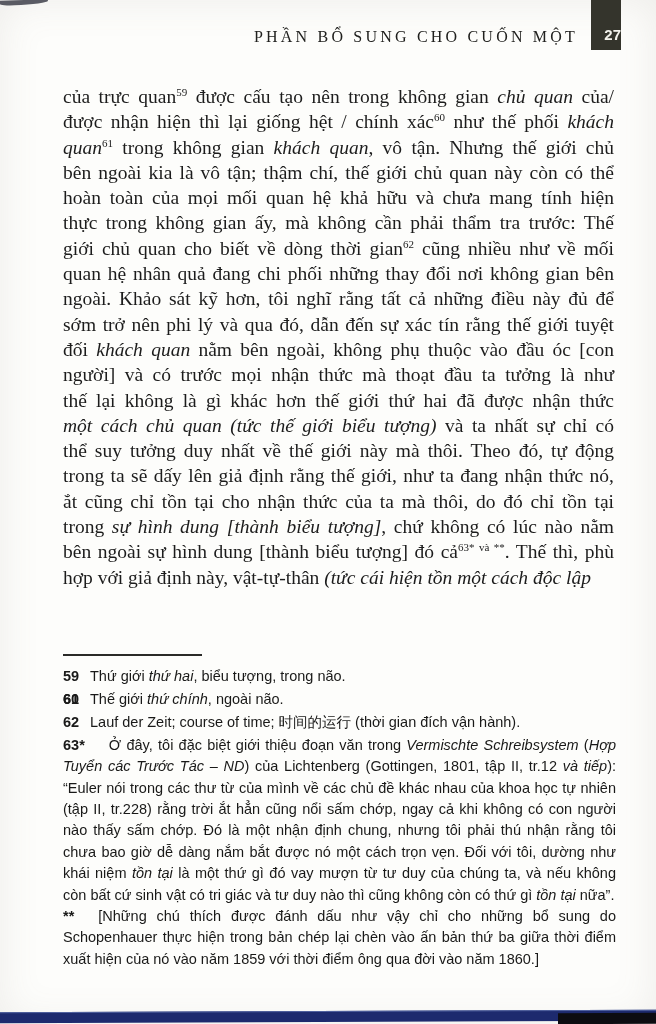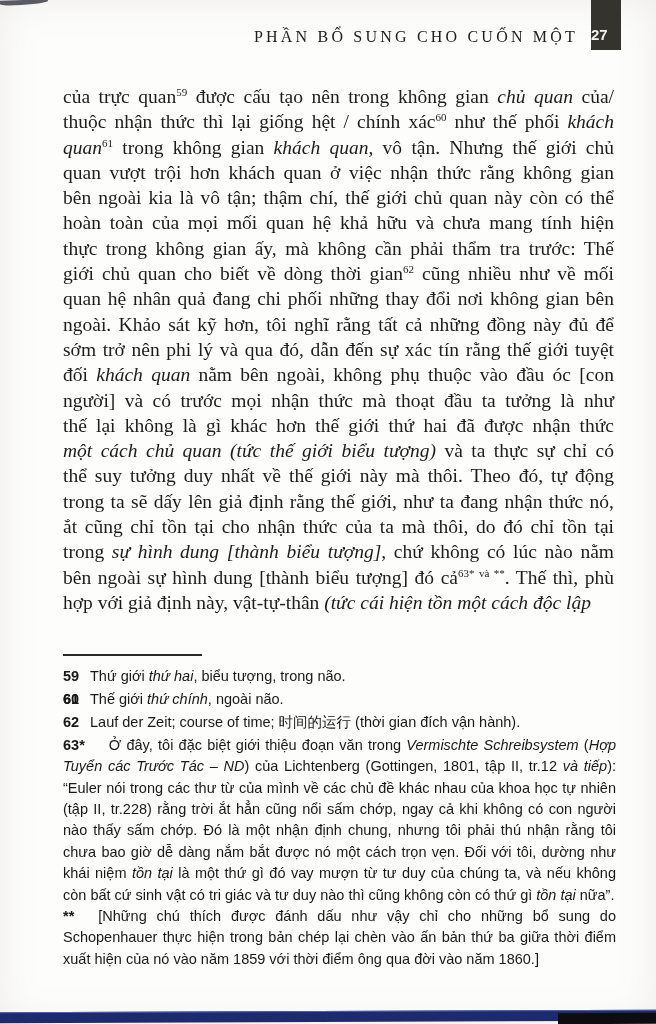--- a/index.html
+++ b/index.html
@@ -4,21 +4,21 @@
 <style>
   html,body{margin:0;padding:0;}
   body{width:656px;height:1024px;background:#e9e8e4;font-family:"Liberation Serif",serif;}
   .page{position:relative;width:656px;height:1024px;background:#fdfdfb;overflow:hidden;color:#1c1c1c;
         box-shadow:inset 0 0 40px rgba(120,118,110,0.12);}
   .corner-smudge{position:absolute;top:0;left:0;width:48px;height:5px;background:#333540;
         border-radius:0 0 70% 30%;transform:rotate(-2deg);opacity:.8;}
   .running-title{position:absolute;top:28px;right:78px;font-size:16px;letter-spacing:3.2px;
         color:#20201e;white-space:nowrap;}
   .pagenum-box{position:absolute;top:0;left:591px;width:30px;height:50px;background:#34342c;}
-  .pagenum{position:absolute;left:0;bottom:7px;width:100%;text-align:left;color:#f3f2ec;
+  .pagenum{position:absolute;left:0;bottom:7px;width:100%;text-align:right;color:#f3f2ec;
         font-family:"Liberation Sans",sans-serif;font-weight:bold;font-size:15px;}
   .body-text{position:absolute;left:63px;top:84px;width:551px;}
   .body-line{font-size:19.5px;line-height:25.3px;height:25.3px;text-align:justify;text-align-last:justify;}
   .body-line.last{text-align-last:left;}
   .body-text sup{font-size:11px;line-height:0;vertical-align:super;}
   .fn-rule{position:absolute;left:63px;top:654px;width:139px;height:2px;background:#2a2a28;}
   .footnotes{position:absolute;left:63px;top:666px;width:553px;
         font-family:"Liberation Sans",sans-serif;font-size:14.5px;line-height:21.4px;color:#191918;}
   .fn{text-align:justify;}
   .fn .marker{font-weight:bold;}
@@ -38,34 +38,33 @@
   <div class="corner-smudge"></div>
 
   <div class="running-title">PHẦN BỔ SUNG CHO CUỐN MỘT</div>
 
   <div class="pagenum-box" style="background: rgb(52, 52, 44);">
     <span class="pagenum" style="color: rgb(243, 242, 236);">27</span>
   </div>
 
   <div class="body-text">
       <div class="body-line"><span>của trực quan</span><sup>59</sup><span> được cấu tạo nên trong không gian </span><i>chủ quan</i><span> của/</span></div>
-      <div class="body-line"><span>thuộc nhận thức thì lại giống hệt / chính xác</span><sup>60</sup><span> như thế phối </span><i>khách</i></div>
+      <div class="body-line"><span>được nhận hiện thì lại giống hệt / chính xác</span><sup>60</sup><span> như thế phối </span><i>khách</i></div>
       <div class="body-line"><i>quan</i><sup>61</sup><span> trong không gian </span><i>khách quan</i><span>, vô tận. Nhưng thế giới chủ</span></div>
-      <div class="body-line"><span>quan vượt trội hơn khách quan ở việc nhận thức rằng không gian</span></div>
       <div class="body-line"><span>bên ngoài kia là vô tận; thậm chí, thế giới chủ quan này còn có thể</span></div>
       <div class="body-line"><span>hoàn toàn của mọi mối quan hệ khả hữu và chưa mang tính hiện</span></div>
       <div class="body-line"><span>thực trong không gian ấy, mà không cần phải thẩm tra trước: Thế</span></div>
       <div class="body-line"><span>giới chủ quan cho biết về dòng thời gian</span><sup>62</sup><span> cũng nhiều như về mối</span></div>
       <div class="body-line"><span>quan hệ nhân quả đang chi phối những thay đổi nơi không gian bên</span></div>
-      <div class="body-line"><span>ngoài. Khảo sát kỹ hơn, tôi nghĩ rằng tất cả những đồng này đủ để</span></div>
+      <div class="body-line"><span>ngoài. Khảo sát kỹ hơn, tôi nghĩ rằng tất cả những điều này đủ để</span></div>
       <div class="body-line"><span>sớm trở nên phi lý và qua đó, dẫn đến sự xác tín rằng thế giới tuyệt</span></div>
       <div class="body-line"><span>đối </span><i>khách quan</i><span> nằm bên ngoài, không phụ thuộc vào đầu óc [con</span></div>
       <div class="body-line"><span>người] và có trước mọi nhận thức mà thoạt đầu ta tưởng là như</span></div>
       <div class="body-line"><span>thế lại không là gì khác hơn thế giới thứ hai đã được nhận thức</span></div>
-      <div class="body-line"><i>một cách chủ quan (tức thế giới biểu tượng)</i><span> và ta thực sự chỉ có</span></div>
+      <div class="body-line"><i>một cách chủ quan (tức thế giới biểu tượng)</i><span> và ta nhất sự chỉ có</span></div>
       <div class="body-line"><span>thể suy tưởng duy nhất về thế giới này mà thôi. Theo đó, tự động</span></div>
       <div class="body-line"><span>trong ta sẽ dấy lên giả định rằng thế giới, như ta đang nhận thức nó,</span></div>
       <div class="body-line"><span>ắt cũng chỉ tồn tại cho nhận thức của ta mà thôi, do đó chỉ tồn tại</span></div>
       <div class="body-line"><span>trong </span><i>sự hình dung [thành biểu tượng]</i><span>, chứ không có lúc nào nằm</span></div>
       <div class="body-line"><span>bên ngoài sự hình dung [thành biểu tượng] đó cả</span><sup>63* và **</sup><span>. Thế thì, phù</span></div>
       <div class="body-line last"><span>hợp với giả định này, vật-tự-thân </span><i>(tức cái hiện tồn một cách độc lập</i></div>
     </div>
 
   <div class="fn-rule"></div>
 

